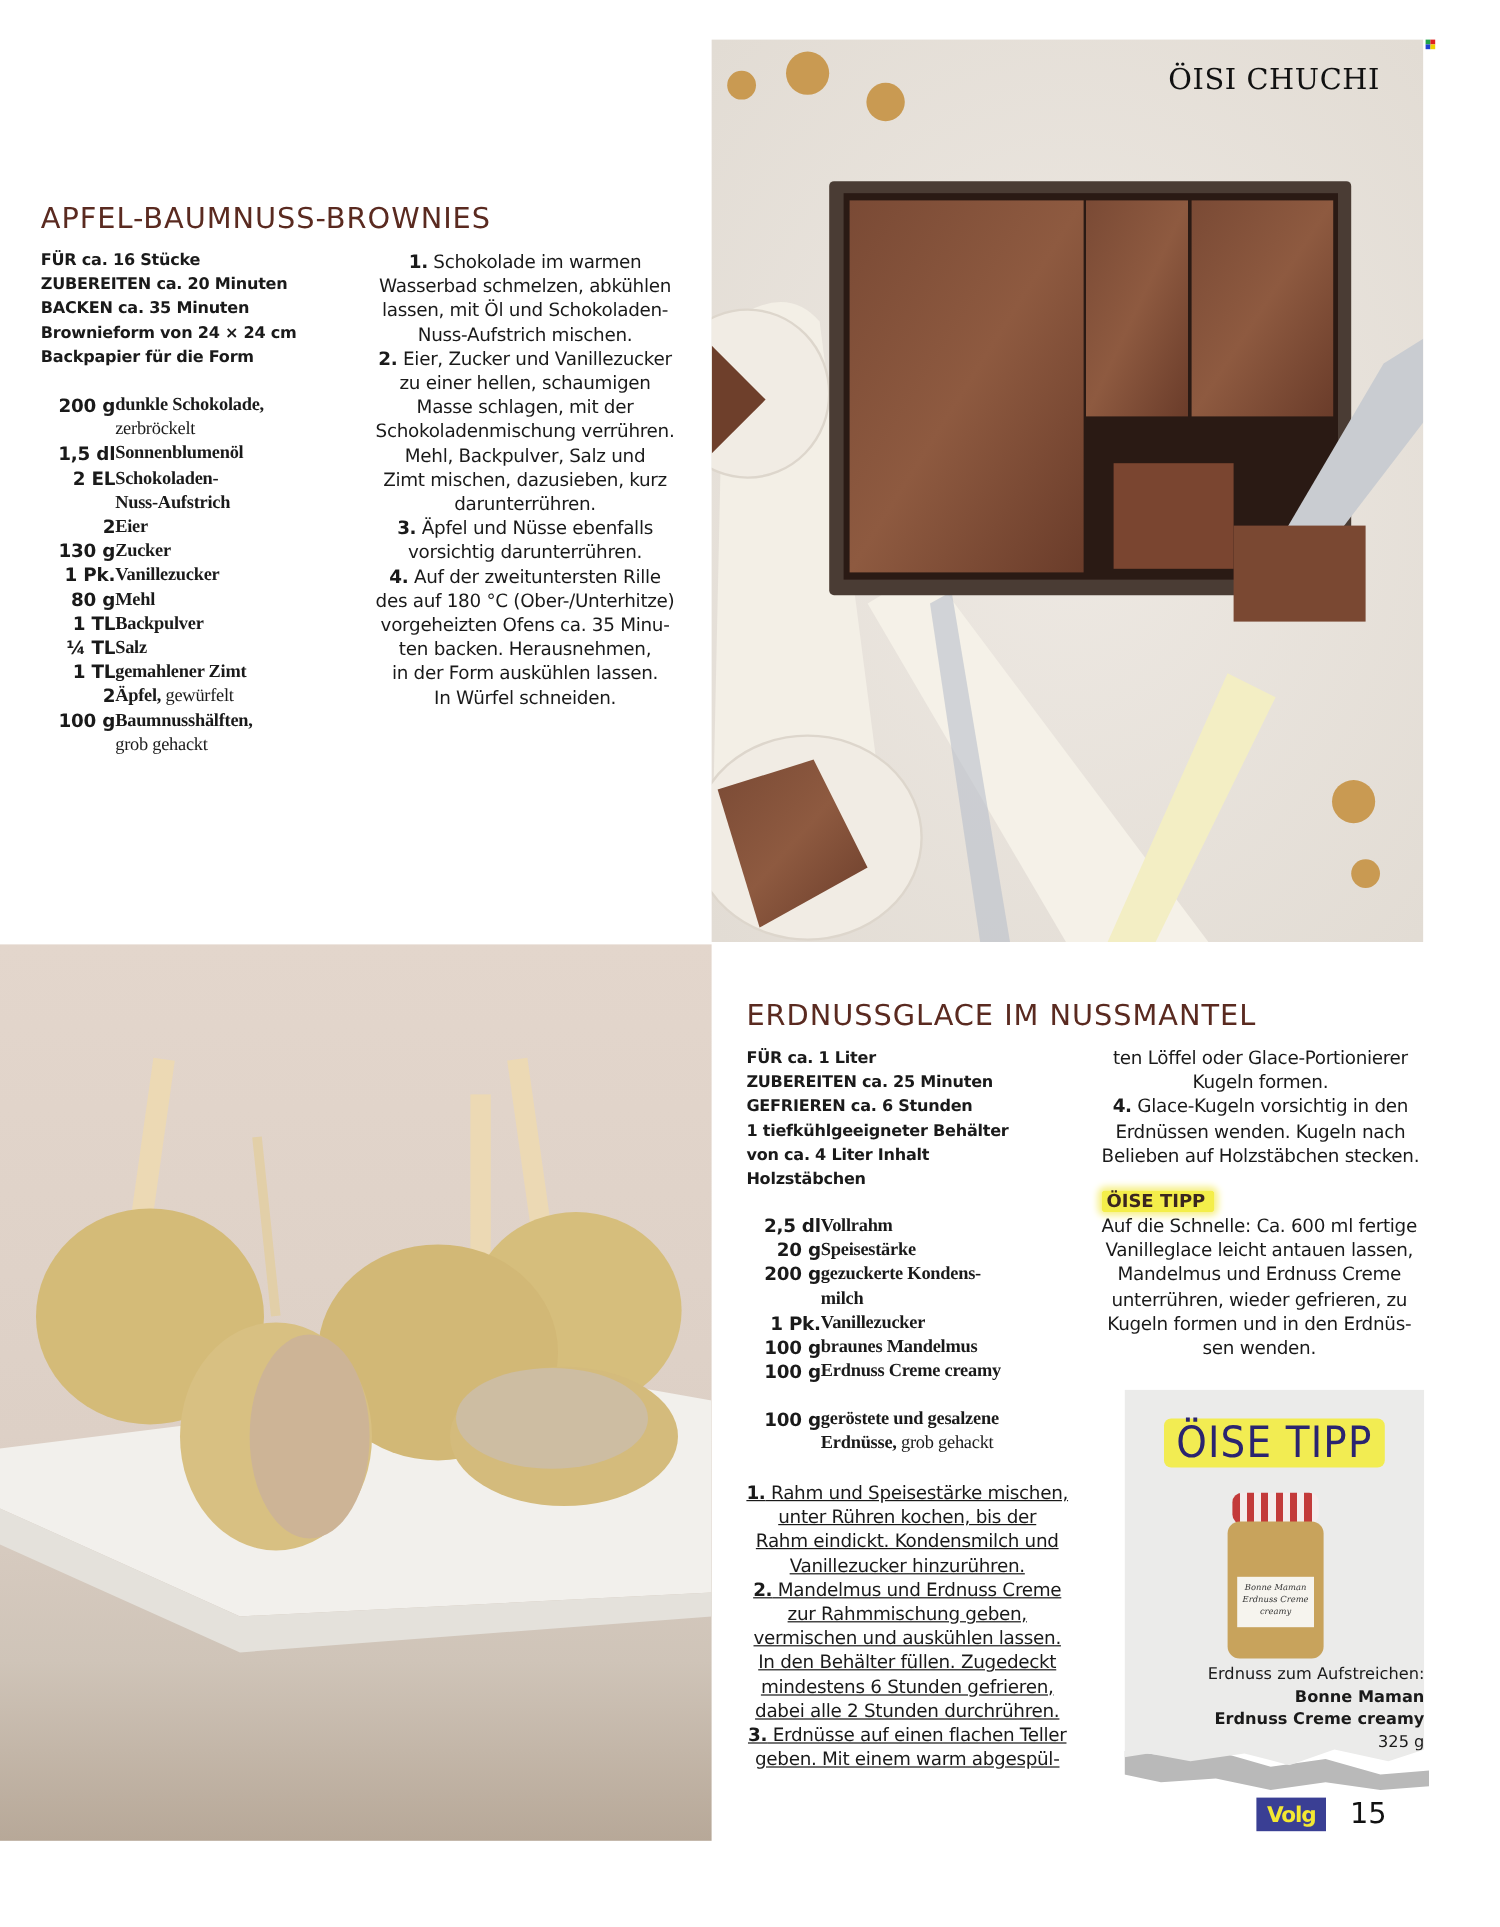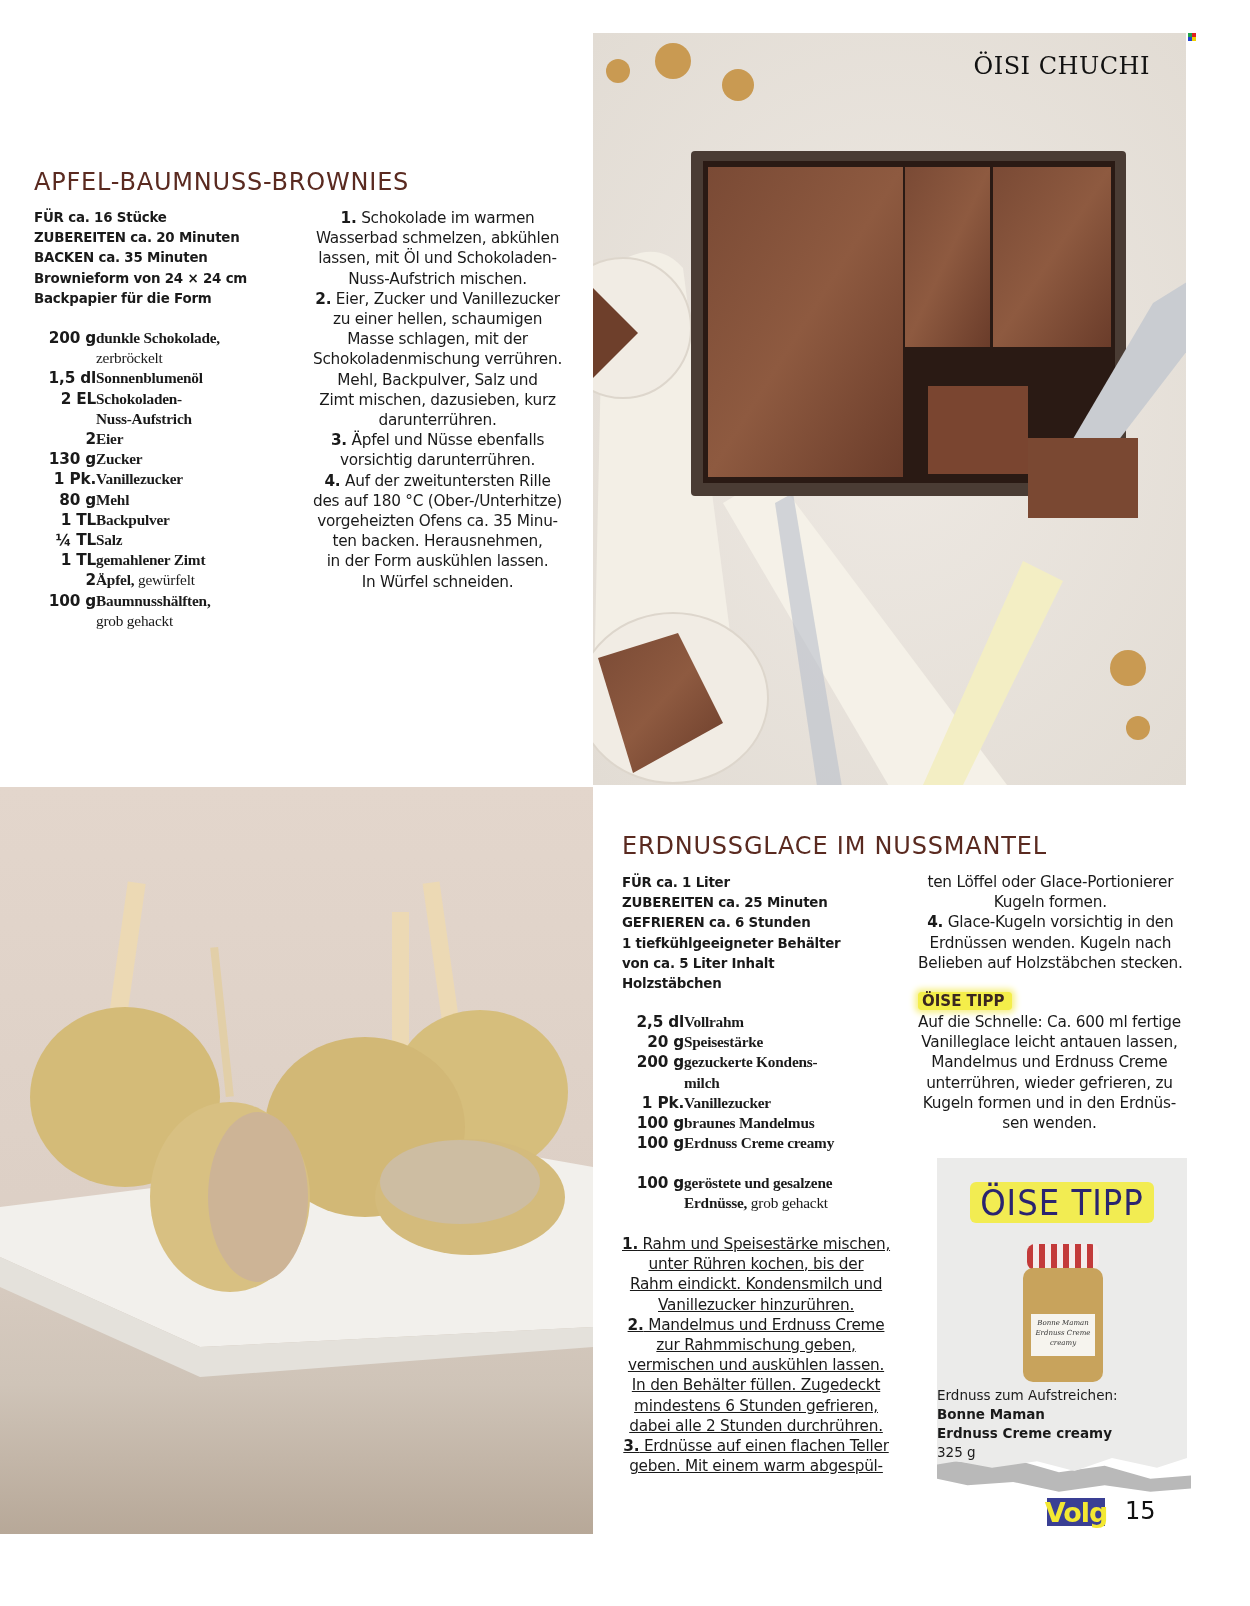--- a/index.html
+++ b/index.html
@@ -66,26 +66,26 @@
     background: #b9b9b9;
     clip-path: polygon(0 89%, 12% 90%, 30% 89%, 48% 93%, 66% 91%, 84% 95%, 100% 94%, 100% 98%, 84% 99%, 66% 97%, 48% 99%, 30% 96%, 12% 97%, 0 95%);
   }
   .tip-script {
     font-family: "DejaVu Sans Condensed", "DejaVu Sans", sans-serif;
     font-size: 36px; color: #2a2470; letter-spacing: 1px;
     background: #f2ec52; padding: 0 10px;
     border-radius: 6px;
     transform: scaleY(1.15);
   }
-  .product-caption { text-align: left; font-size: 13.5px; line-height: 19px; color: #1a1a1a; }
+  .product-caption { text-align: right; font-size: 13.5px; line-height: 19px; color: #1a1a1a; }
 
   .logo-volg {
     left: 1047px; top: 1498px; width: 58px; height: 28px;
     background: #3a3f94;
-    color: #f3e832; font-weight: bold; font-size: 27px;
+    color: #f3e832; font-weight: bold; font-size: 18px;
     display: flex; align-items: center; justify-content: center;
     letter-spacing: -1px; font-family: "DejaVu Sans", sans-serif;
   }
   .page-number { left: 1125px; top: 1497px; font-size: 24px; color: #111; }
 </style>
 </head>
 <body>
 
 <div class="abs photo-top">
   <svg width="593" height="752" viewBox="0 0 593 752">
@@ -255,21 +255,21 @@
   </svg>
 </div>
 
 <div class="abs recipe-title" style="left:622px;top:832px;">ERDNUSSGLACE IM NUSSMANTEL</div>
 
 <div class="abs meta" style="left:622px;top:873px;">
   <div>FÜR ca. 1 Liter</div>
   <div>ZUBEREITEN ca. 25 Minuten</div>
   <div>GEFRIEREN ca. 6 Stunden</div>
   <div>1 tiefkühlgeeigneter Behälter</div>
-  <div>von ca. 5 Liter Inhalt</div>
+  <div>von ca. 4 Liter Inhalt</div>
   <div>Holzstäbchen</div>
 </div>
 
 <div class="abs ingr" style="left:622px;top:1012px;" id="ingr2">
     <div class="ingr-row">
       <span class="ingr-qty" style="width: 62px;">2,5 dl</span>
       <span class="ingr-name"><b>Vollrahm</b><span class="light"></span></span>
     </div>
     <div class="ingr-row">
       <span class="ingr-qty" style="width: 62px;">20 g</span>

